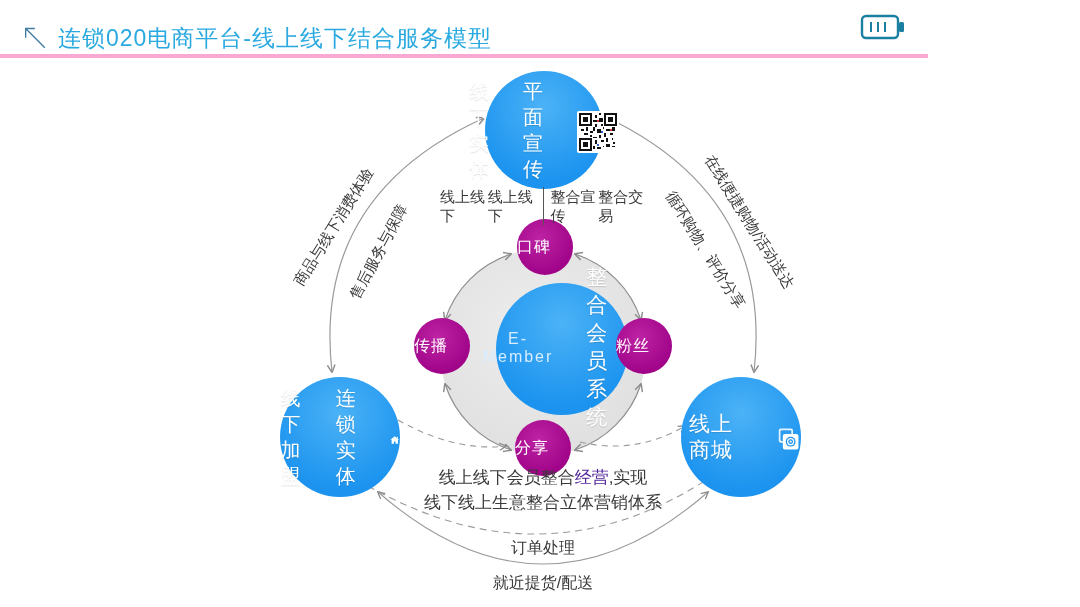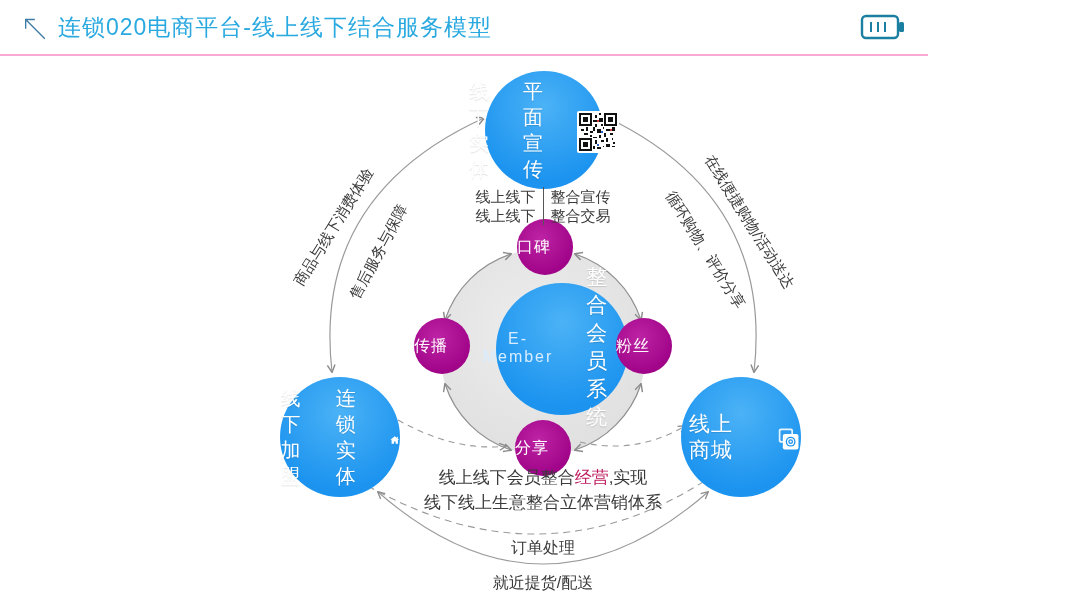--- a/index.html
+++ b/index.html
@@ -1,20 +1,20 @@
 <!DOCTYPE html>
 <html><head>
 <meta charset="utf-8">
 <style>
   html,body{margin:0;padding:0;background:#f4f4f4;}
   .page{position:relative;width:1080px;height:607px;background:#fff;overflow:hidden;
         font-family:"Liberation Sans","DejaVu Sans",sans-serif;}
   
   .header{position:absolute;left:0;top:0;width:928px;height:54px;background:#fff;
-          border-bottom:2px solid #f9a8d4;display:flex;align-items:center;z-index:10;}
+          border-bottom:4px solid #f9a8d4;display:flex;align-items:flex-end;z-index:10;}
   .back{margin-left:16px;width:36px;height:36px;display:flex;align-items:center;justify-content:center;cursor:pointer;}
   .title{margin-left:6px;font-size:23px;color:#29a9e0;letter-spacing:1px;}
   .battery{position:absolute;right:22px;top:13px;}
   
   .gray-ring{position:absolute;left:440px;top:249px;width:206px;height:206px;border-radius:50%;
              background:radial-gradient(circle at 45% 40%,#ededed,#dcdcdc);z-index:1;}
   .lines{position:absolute;left:0;top:0;z-index:2;}
   .node{position:absolute;border-radius:50%;display:flex;flex-direction:row;align-items:center;
         justify-content:center;text-align:center;color:#fff;z-index:3;
         background:radial-gradient(circle at 50% 30%,#4bb2f6 0%,#1b93ef 75%);gap:33px;}
@@ -27,33 +27,33 @@
   .n-center .sys{font-size:21px;letter-spacing:1px;margin-bottom:4px;text-shadow:0 1px 1px rgba(0,0,0,.15);}
   .sat{position:absolute;width:56px;height:56px;border-radius:50%;display:flex;align-items:center;
        justify-content:flex-start;color:#fff;font-size:16px;letter-spacing:1px;z-index:4;
        background:radial-gradient(circle at 42% 35%,#bd23a4 0%,#9d0085 80%);}
   .s-top{left:517px;top:219px;}  .s-left{left:414px;top:318px;}
   .s-right{left:616px;top:318px;} .s-bottom{left:515px;top:420px;}
   .qr{margin-top:4px;background:#fff;padding:2px;line-height:0;border-radius:2px;}
   
   .txt{position:absolute;color:#3a3a3a;z-index:5;}
   .int-table{left:440px;top:187px;width:206px;display:flex;justify-content:center;font-size:15px;line-height:19px;}
-  .int-table .col{display:flex;flex-direction:column;}
+  .int-table .col{display:flex;flex-direction:row;}
   .int-table .col.l{align-items:flex-end;padding-right:7px;}
   .int-table .col.r{align-items:flex-start;padding-left:7px;}
   .int-table .vline{width:1px;background:#555;}
   .rot{position:absolute;white-space:nowrap;font-size:15px;color:#3a3a3a;z-index:5;}
   .r1{left:334px;top:227px;transform:translate(-50%,-50%) rotate(-58deg);}
   .r2{left:379px;top:252px;transform:translate(-50%,-50%) rotate(-62deg);}
   .r3{left:749px;top:222px;transform:translate(-50%,-50%) rotate(58deg);}
   .r4{left:705px;top:250px;transform:translate(-50%,-50%) rotate(58deg);}
   .centered{left:293px;width:500px;text-align:center;}
   .bl1{top:466px;font-size:17px;}
   .bl2{top:491px;font-size:17px;}
-  .hl{color:#be185d;}
+  .hl{color:#4c1d95;}
   .order{top:538px;font-size:16px;}
   .deliver{top:573px;font-size:16px;}
 </style>
 </head>
 <body>
 
 <div class="page">
 
   <div class="header">
     <div class="back">

